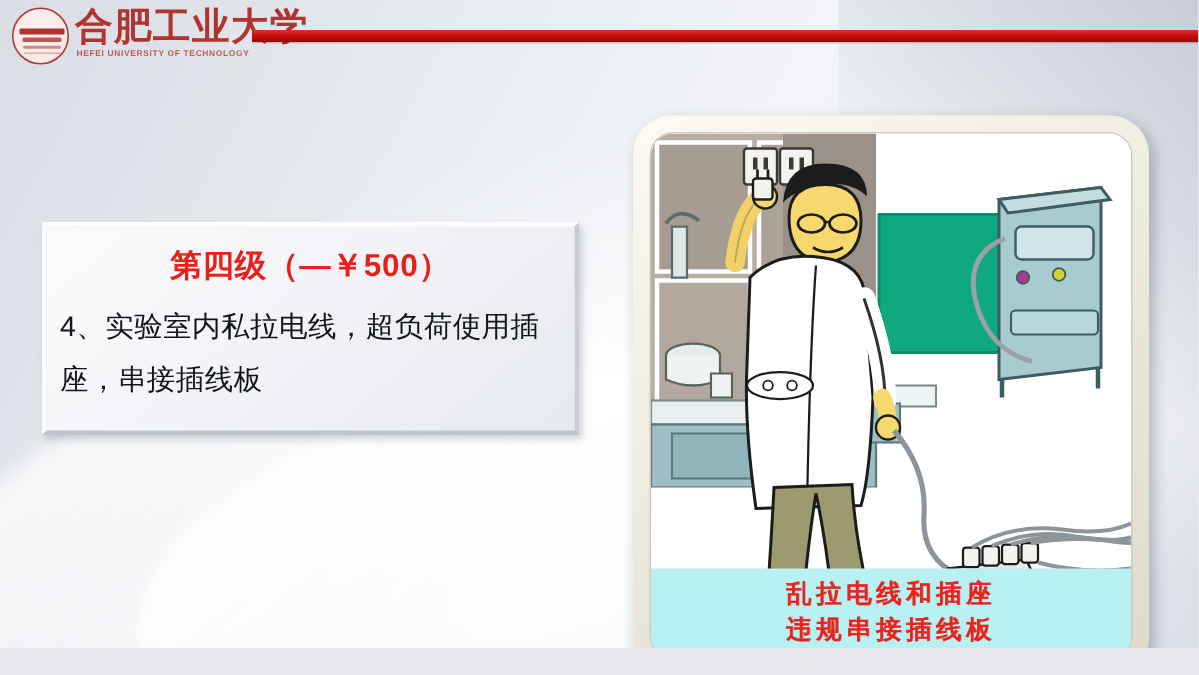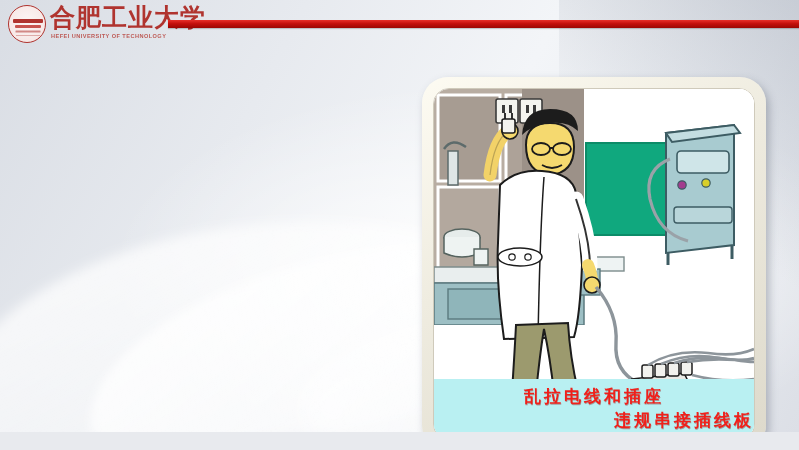--- a/index.html
+++ b/index.html
@@ -115,21 +115,21 @@
     background:#b9f0f2;
   }
   .caption-line{
     position:absolute;left:0;width:100%;text-align:center;
     color:#f0201a;font-weight:bold;font-size:17px;line-height:22px;
     letter-spacing:3px;white-space:nowrap;
     font-family:"DejaVu Serif","Liberation Serif",serif;
     text-shadow:0.5px 0.5px 0 rgba(120,0,0,0.35);
   }
   .caption-1{bottom:32px;}
-  .caption-2{bottom:8px;text-align:right;}
+  .caption-2{bottom:8px;}
 
   
   .footer-rule{
     position:absolute;left:0;top:433px;width:652px;height:7px;
     background:linear-gradient(180deg,#e8302a 0%,#c4100c 45%,#980502 100%);
     box-shadow:0 1px 1px rgba(0,0,0,0.2);
   }
   .footer-text{
     position:absolute;left:650px;top:426px;width:149px;height:20px;
     color:#3c4350;font-size:14px;line-height:20px;letter-spacing:0.4px;
@@ -152,20 +152,24 @@
 
   <div class="header">
     <div class="logo">
       <div class="logo-emblem"></div>
       <div class="logo-cn">合肥工业大学</div>
       <div class="logo-en">HEFEI UNIVERSITY OF TECHNOLOGY</div>
     </div>
     <div class="header-rule"></div>
   </div>
 
+  <div class="text-panel">
+    <div class="panel-title">第四级（—￥500）</div>
+    <div class="panel-body">4、实验室内私拉电线，超负荷使用插座，串接插线板</div>
+  </div>
 
   <div class="pic-frame">
     <div class="pic-inner">
 
       <svg class="scene" viewBox="0 0 320 352" preserveAspectRatio="none">
 
         <rect x="0" y="0" width="320" height="352" fill="#ffffff"></rect>
         <rect x="0" y="0" width="320" height="215" fill="#fdfdfd"></rect>
 
         <rect x="0" y="0" width="150" height="230" fill="#b8ada2"></rect>

